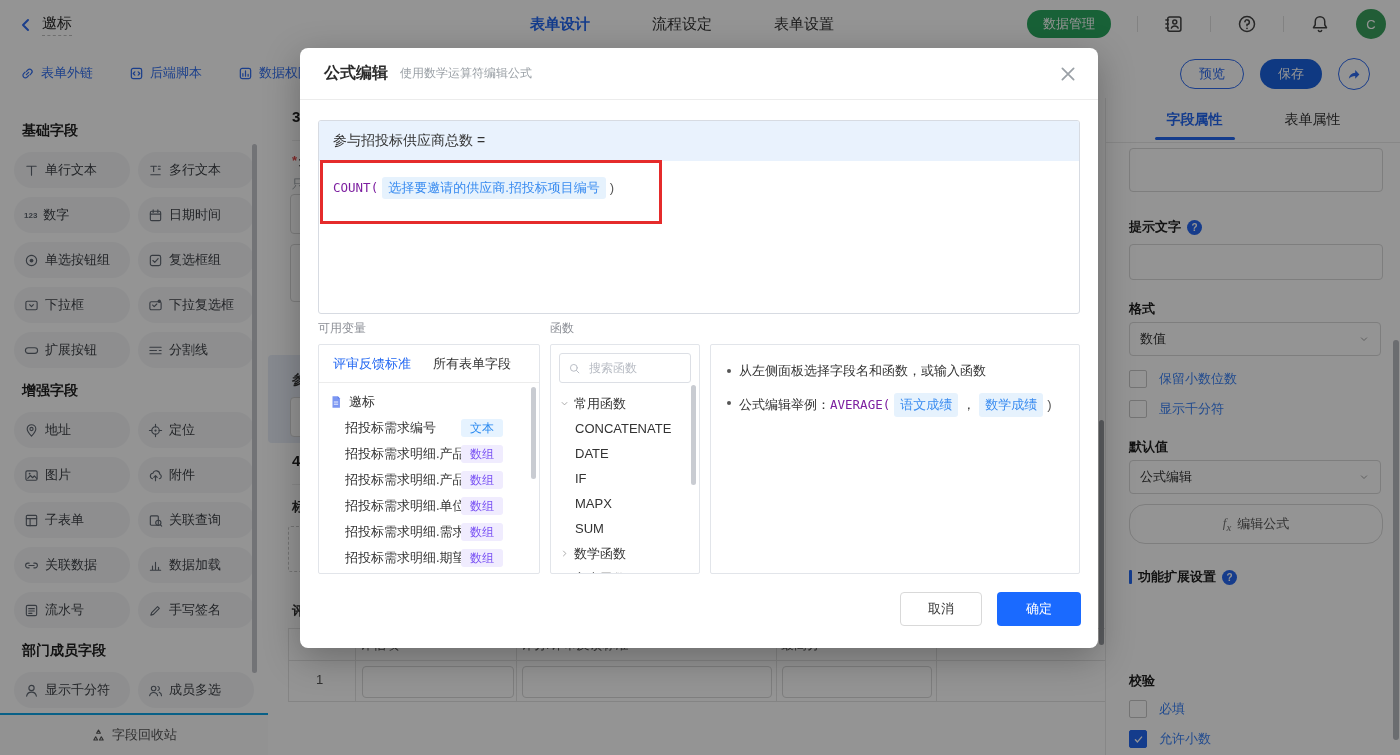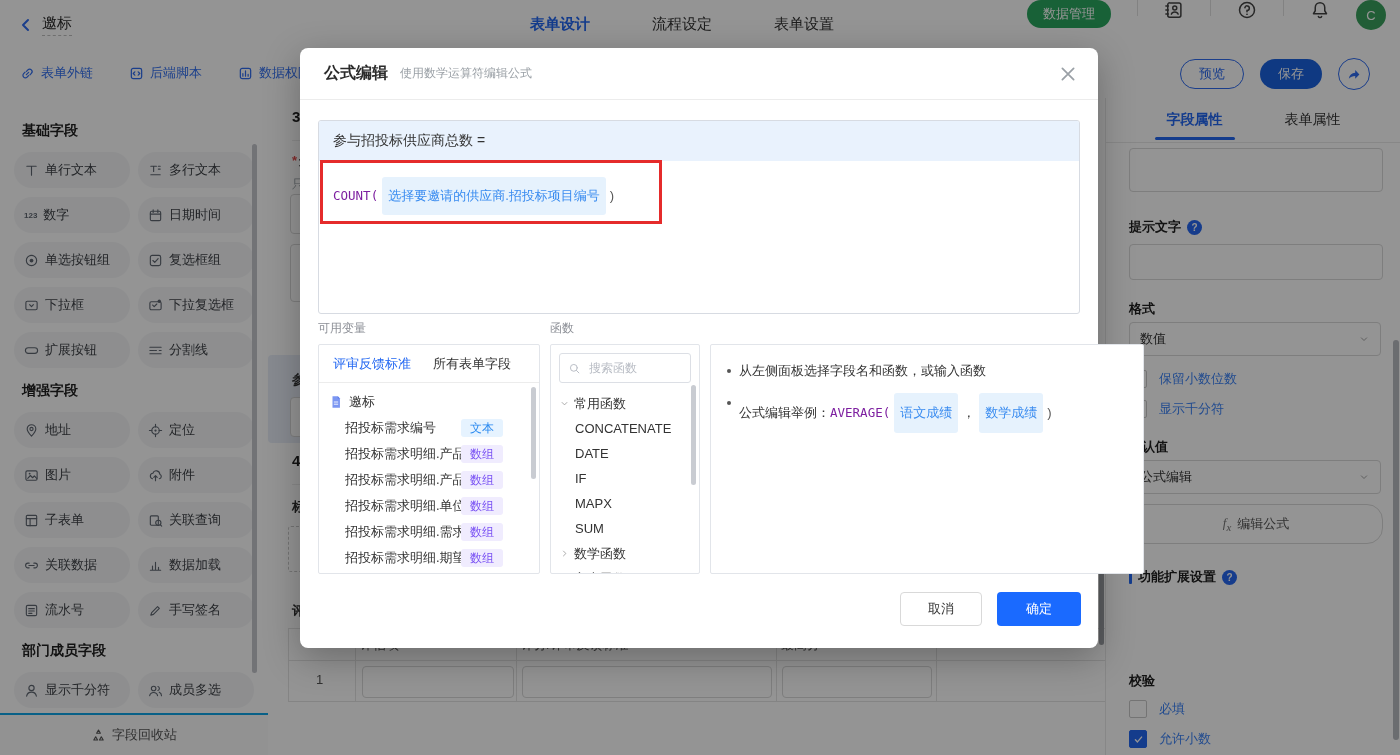--- a/index.html
+++ b/index.html
@@ -10,21 +10,21 @@
   .ic{stroke:#5f6670;fill:none;stroke-width:1.2;stroke-linecap:round;stroke-linejoin:round;}
   .ic-blue{stroke:#2f6cf0;fill:none;stroke-width:1.3;stroke-linecap:round;stroke-linejoin:round;}
 
   
   .topbar{left:0;top:0;width:1400px;height:48px;background:#fff;border-bottom:1px solid #ededed;}
   .back{left:18px;top:14px;display:flex;align-items:center;gap:8px;cursor:pointer;}
   .back-title{font-size:15px;color:#2b2b2b;border-bottom:1px dashed #bfbfbf;padding-bottom:2px;}
   .navtabs{left:530px;top:0;height:48px;display:flex;align-items:center;gap:62px;}
   .navtab{font-size:15px;color:#333;cursor:pointer;}
   .navtab.active{color:#2468f2;font-weight:700;}
-  .top-right{right:14px;top:0;height:48px;display:flex;gap:26px;}
+  .top-right{right:14px;top:0;height:48px;display:flex;align-items:center;gap:26px;}
   .pill-green{background:#2aa75f;color:#fff;font-size:13px;height:28px;padding:0 16px;border-radius:14px;
               display:flex;align-items:center;cursor:pointer;}
   .vdiv{width:1px;height:16px;background:#e0e0e0;}
   .avatar{width:30px;height:30px;border-radius:50%;background:#3aa15e;color:#fff;font-size:13px;
           display:flex;align-items:center;justify-content:center;cursor:pointer;}
 
   
   .toolbar{left:0;top:48px;width:1400px;height:50px;background:#fff;border-bottom:1px solid #ececec;}
   .tool-links{left:20px;top:0;height:50px;display:flex;align-items:center;gap:36px;}
   .tlink{display:flex;align-items:center;gap:6px;color:#3370f0;font-size:13px;cursor:pointer;white-space:nowrap;}
@@ -88,21 +88,21 @@
          box-shadow:0 10px 36px rgba(0,0,0,.28);}
   .m-header{left:0;top:0;width:798px;height:52px;border-bottom:1px solid #ececec;display:flex;align-items:center;padding:0 24px;box-sizing:border-box;gap:12px;}
   .m-title{font-size:16px;font-weight:700;color:#2b2b2b;}
   .m-sub{font-size:12px;color:#9aa0a6;}
   .m-close{position:absolute;right:20px;top:16px;width:20px;height:20px;cursor:pointer;}
   .f-box{left:18px;top:72px;width:762px;height:194px;border:1px solid #d7dbe2;border-radius:3px;box-sizing:border-box;overflow:hidden;}
   .f-strip{height:36px;background:#e9f2fd;display:flex;align-items:center;padding:2px 14px;font-size:14px;color:#333;}
   .f-body{padding:16px 14px;font-size:13px;}
   .fn-name{color:#7d1fa0;font-family:"DejaVu Sans Mono",monospace;font-size:12.5px;}
   .paren{color:#555;}
-  .token{display:inline-block;background:#e6f2fd;color:#3a8cf0;border-radius:3px;padding:10px 6px;margin:0 4px;font-size:13px;}
+  .token{display:inline-block;background:#e6f2fd;color:#3a8cf0;border-radius:3px;padding:2px 6px;margin:0 4px;font-size:13px;}
   .red-rect{left:20px;top:112px;width:336px;height:58px;border:3px solid #e52b2b;z-index:5;pointer-events:none;}
   .p-label{font-size:12px;color:#8c8f96;}
   .panel{border:1px solid #e2e5ea;border-radius:2px;background:#fff;box-sizing:border-box;overflow:hidden;}
   .v-tabs{height:37px;border-bottom:1px solid #ececec;display:flex;align-items:center;gap:22px;padding:0 14px;}
   .v-tab{font-size:13px;color:#333;cursor:pointer;}
   .v-tab.active{color:#2468f2;}
   .tree-row{height:26px;display:flex;align-items:center;font-size:13px;color:#333;cursor:pointer;}
   .badge{min-width:34px;height:18px;line-height:18px;text-align:center;border-radius:3px;font-size:12px;padding:0 4px;}
   .badge.text{color:#2b8af0;background:#e6f3ff;}
   .badge.array{color:#7a52f4;background:#f0ecfe;}
@@ -623,21 +623,21 @@
             <svg class="ic" width="11" height="11" viewBox="0 0 16 16" style="stroke:#999;">
               <path d="M6.5 4.5L10 8l-3.5 3.5"></path>
             </svg>
           </span>
         <span>文本函数</span>
       </div>
     </div>
     <div class="m-scroll" style="top:40px;height:100px;"></div>
   </div>
 
-  <div class="abs panel tips" style="left:410px;top:296px;width:434px;height:230px;">
+  <div class="abs panel tips" style="left:410px;top:296px;width:370px;height:230px;">
     <div class="bullet">
       <span class="dot"></span>
       <span>从左侧面板选择字段名和函数，或输入函数</span>
     </div>
     <div class="bullet">
       <span class="dot"></span>
       <span>
         <span>公式编辑举例：</span><span class="fn-name">AVERAGE(</span><span class="token">语文成绩</span><span>，</span><span class="token">数学成绩</span><span class="paren">)</span>
       </span>
     </div>

